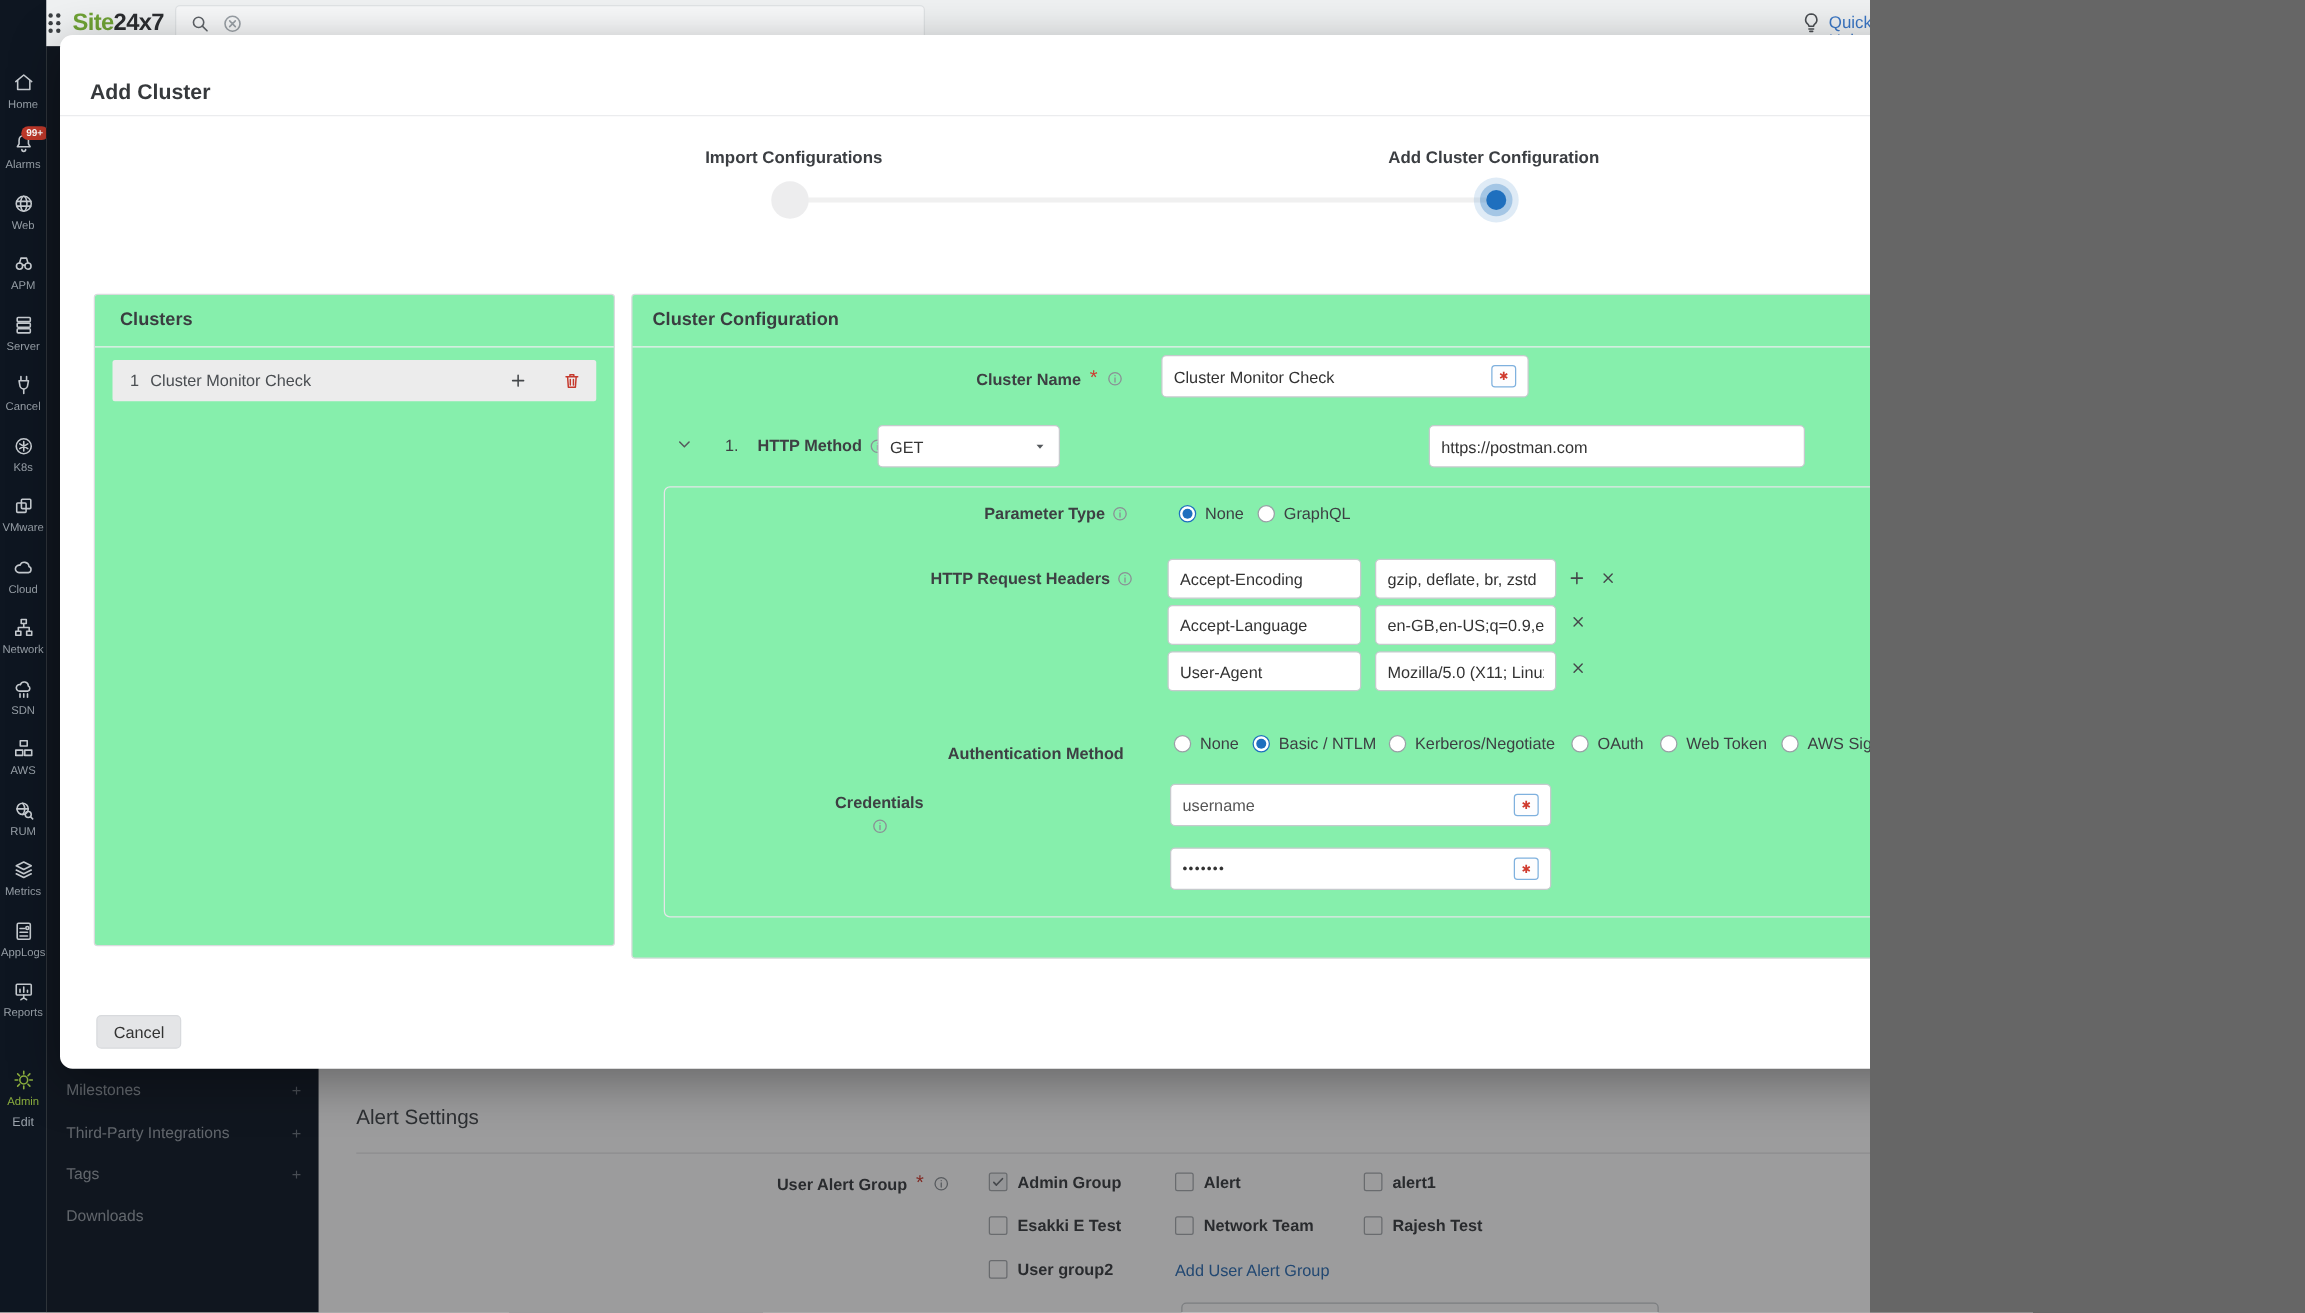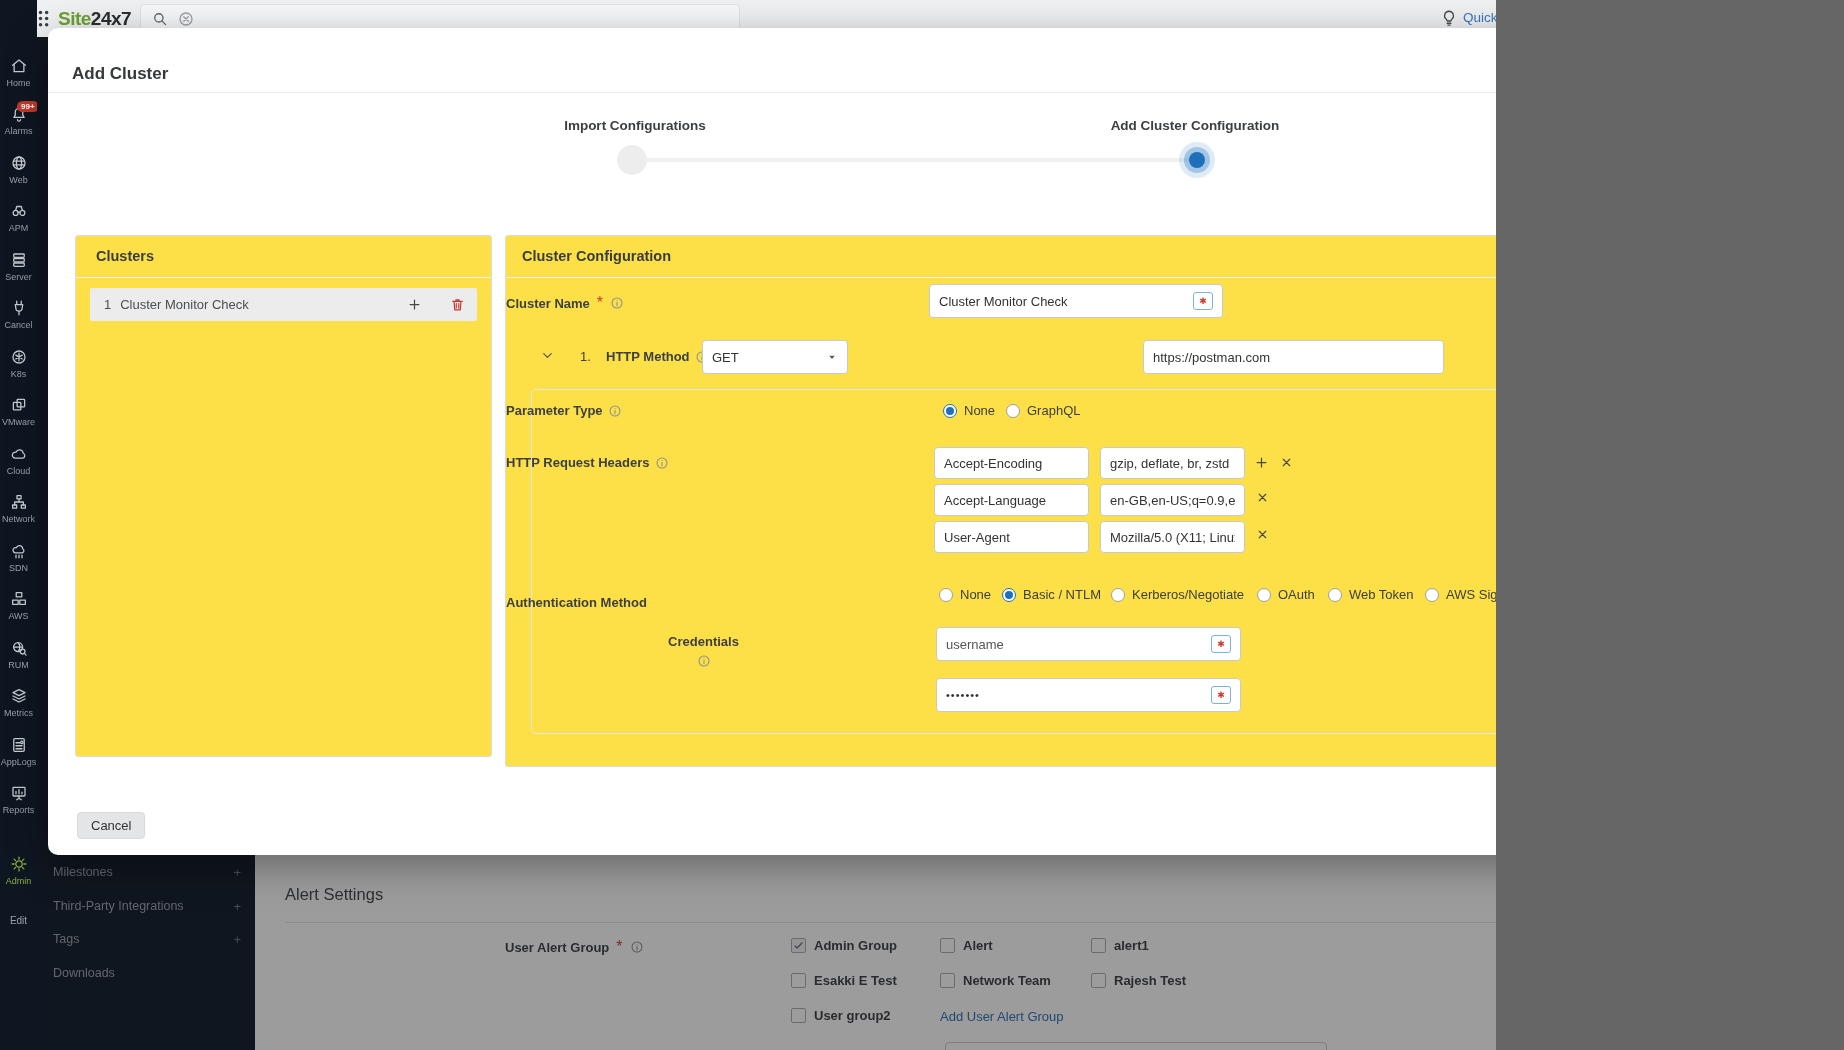--- a/index.html
+++ b/index.html
@@ -49,35 +49,35 @@
   
   #modal{position:absolute;left:48px;top:28px;width:1724px;height:827px;background:#fff;border-radius:10px;box-shadow:0 10px 40px rgba(0,0,0,0.35);z-index:3;}
   .mtitle{position:absolute;left:24px;top:36px;font-size:17px;font-weight:bold;color:#36393c;}
   .mclose{position:absolute;right:20px;top:30px;font-size:19px;color:#b9bdc1;line-height:1;}
   .mhdrline{position:absolute;left:0;right:0;top:64px;height:1px;background:#ebecee;}
   .steplabel{position:absolute;top:90px;font-size:13.5px;font-weight:bold;color:#3b3e42;text-align:center;}
   .stepline{position:absolute;left:584px;top:130px;width:565px;height:4px;background:#f0f0f0;border-radius:2px;}
   .graydot{position:absolute;left:569px;top:117px;width:30px;height:30px;border-radius:50%;background:#ededee;}
   .bluedot{position:absolute;left:1141px;top:124px;width:16px;height:16px;border-radius:50%;background:#1e6fbe;box-shadow:0 0 0 5px rgba(31,113,189,0.30),0 0 0 10px rgba(31,113,189,0.14);}
   .banner{position:absolute;left:29px;right:27px;top:165px;height:33px;background:#eef8fd;border:1px solid #cfe9f6;border-radius:3px;display:flex;align-items:center;justify-content:center;font-size:13px;color:#2373b4;}
-  .panel{position:absolute;border:1px solid #d9dbdd;border-radius:3px;background:#fde047;}
+  .panel{position:absolute;border:1px solid #d9dbdd;border-radius:3px;background:#86efac;}
   .ptitle{position:absolute;left:20px;top:12px;font-size:14.5px;font-weight:bold;color:#3a3d40;}
   .pline{position:absolute;left:0;right:0;top:41px;height:1px;background:#eceef0;}
   .clitem{position:absolute;left:14px;right:14px;top:52px;height:33px;background:#ececec;border-radius:2px;display:flex;align-items:center;font-size:13px;color:#4a4e52;}
   .flabel{font-size:13px;font-weight:bold;color:#3d4043;white-space:nowrap;}
   .req{color:#d03b2f;margin:0 2px;}
   .inp{position:absolute;border:1px solid #c6cacd;border-radius:4px;background:#fff;display:flex;align-items:center;padding:0 9px;box-sizing:border-box;font-size:13px;color:#333;}
   .inp .grow{flex:1;overflow:hidden;white-space:nowrap;}
   .varico{width:18px;height:16px;border:1px solid #7fb1de;border-radius:3px;color:#d03b2f;font-size:9px;display:flex;align-items:center;justify-content:center;flex-shrink:0;background:#fdfdfe;}
   .radio{width:14px;height:14px;border:1.5px solid #9aa0a6;border-radius:50%;box-sizing:border-box;display:inline-block;position:relative;flex-shrink:0;background:#fff;}
   .radio.sel{border-color:#1e6fbe;}
   .radio.sel::after{content:"";position:absolute;inset:2px;border-radius:50%;background:#1e6fbe;}
   .ropt{position:absolute;display:flex;align-items:center;gap:7px;font-size:13px;color:#3d4043;white-space:nowrap;}
   .subpanel{position:absolute;left:25px;top:153px;width:1208px;height:343px;border:1px solid #e4e6e8;border-radius:5px;}
-  .rightlab{position:absolute;display:flex;align-items:center;gap:5px;}
+  .rightlab{position:absolute;display:flex;align-items:center;justify-content:flex-end;gap:5px;}
   .mbtn{position:absolute;height:27px;border-radius:4px;display:flex;align-items:center;justify-content:center;font-size:13px;padding:0 13px;box-sizing:border-box;}
   .mbtn.grey{background:#e4e5e7;color:#333;border:1px solid #d8dadd;}
   .mbtn.green{background:#1d8649;color:#fff;border:1px solid #1d8649;}
   .ico{display:inline-flex;align-items:center;justify-content:center;flex-shrink:0;}
   .pwd{font-size:11px;letter-spacing:1px;color:#333;}
 </style>
 </head>
 <body>
 
 <div id="screen">
@@ -333,21 +333,21 @@
       </div>
       <div class="sbi abs" style="left:0;top:850px;width:37px;height:40px;">
           <span class="ico">
             <svg width="18" height="18" viewBox="0 0 24 24" fill="none" stroke="#8bae3e" stroke-width="1.7" stroke-linecap="round" stroke-linejoin="round">
               <circle cx="12" cy="12" r="4.2"></circle>
               <path d="M12 2.8v2.8M12 18.4v2.8M2.8 12h2.8M18.4 12h2.8M5.5 5.5l2 2M16.5 16.5l2 2M18.5 5.5l-2 2M7.5 16.5l-2 2"></path>
             </svg>
           </span>
           <span class="lb adminlb">Admin</span>
         </div>
-      <div class="abs" style="left:0;top:910px;width:37px;text-align:center;"><span class="lb" style="font-size:10px;color:#9aa2ab;">Edit</span></div>
+      <div class="abs" style="left:0;top:888px;width:37px;text-align:center;"><span class="lb" style="font-size:10px;color:#9aa2ab;">Edit</span></div>
     </div>
 
     <div class="subsidebar">
       <div class="ssi" style="top:820px;">
           <span class="lb">Milestones</span>
           <span class="pl">+</span>
         </div>
       <div class="ssi" style="top:854px;">
           <span class="lb">Third-Party Integrations</span>
           <span class="pl">+</span>

